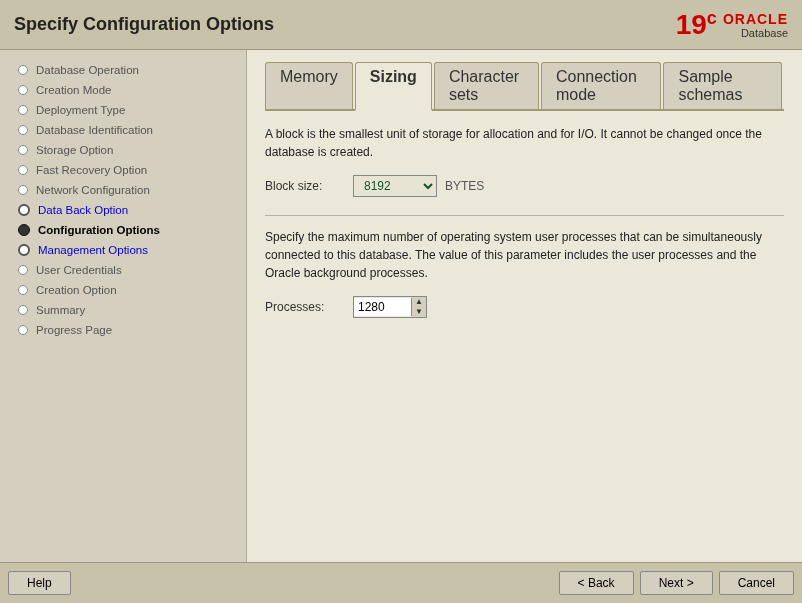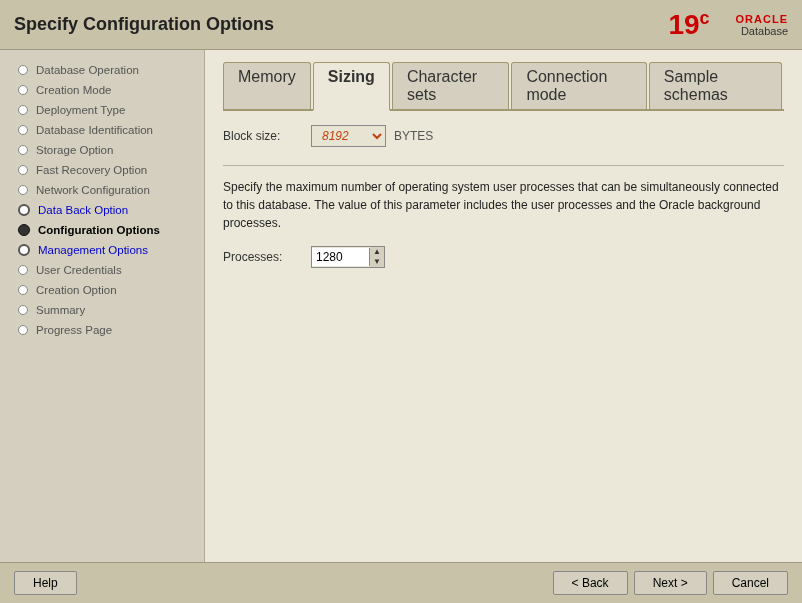--- a/index.html
+++ b/index.html
@@ -43,42 +43,41 @@
       font-size: 18px;
       color: #cc0000;
       vertical-align: super;
     }
     .oracle-brand {
       display: flex;
       flex-direction: column;
       margin-left: 2px;
     }
     .oracle-text {
-      font-size: 11px;
+      font-size: 14px;
       font-weight: bold;
       color: #cc0000;
       letter-spacing: 1px;
-      margin-left: 20px;
     }
     .database-text {
       font-size: 11px;
       color: #333;
       text-align: right;
     }
 
     
     .main-content {
       display: flex;
       flex: 1;
       overflow: hidden;
     }
 
     
     .sidebar {
-      width: 205px;
+      width: 247px;
       background: #d4cfbe;
       padding: 10px 0;
       border-right: 1px solid #b0a898;
       overflow-y: auto;
     }
     .sidebar-item {
       display: flex;
       align-items: center;
       padding: 4px 8px 4px 18px;
       color: #555;
@@ -165,23 +164,22 @@
     .field-label {
       font-size: 12px;
       color: #333;
       min-width: 80px;
     }
     .field-input {
       border: 1px solid #888;
       background: #e8e4d4;
       padding: 2px 6px;
       font-size: 12px;
-      width: 75px;
-      color: #c2410c;
-      font-style: italic;
+      width: 84px;
+      color: #14532d;
     }
     .field-unit {
       font-size: 12px;
       color: #555;
     }
     .spinner-wrapper {
       display: flex;
       align-items: center;
       border: 1px solid #888;
     }
@@ -210,21 +208,21 @@
     .divider {
       border: none;
       border-top: 1px solid #b8b4a4;
       margin: 12px 0;
     }
 
     
     .footer {
       background: #c8c2a8;
       border-top: 1px solid #a09880;
-      padding: 8px 14px;
+      padding: 8px 8px;
       display: flex;
       justify-content: space-between;
       align-items: center;
     }
     .btn {
       background: #d4cfbe;
       border: 1px solid #888;
       padding: 4px 18px;
       font-size: 12px;
       cursor: pointer;
@@ -323,20 +321,21 @@
         <span>Character sets</span>
       </div>
       <div class="tab">
         <span>Connection mode</span>
       </div>
       <div class="tab">
         <span>Sample schemas</span>
       </div>
     </div>
 
+    <div class="section-text">A block is the smallest unit of storage for allocation and for I/O. It cannot be changed once the database is created.</div>
 
     <div class="field-row">
       <span class="field-label">Block size:</span>
       <select class="field-input">
         <option>8192</option>
         <option>4096</option>
         <option>16384</option>
         <option>32768</option>
       </select>
       <span class="field-unit">BYTES</span>

